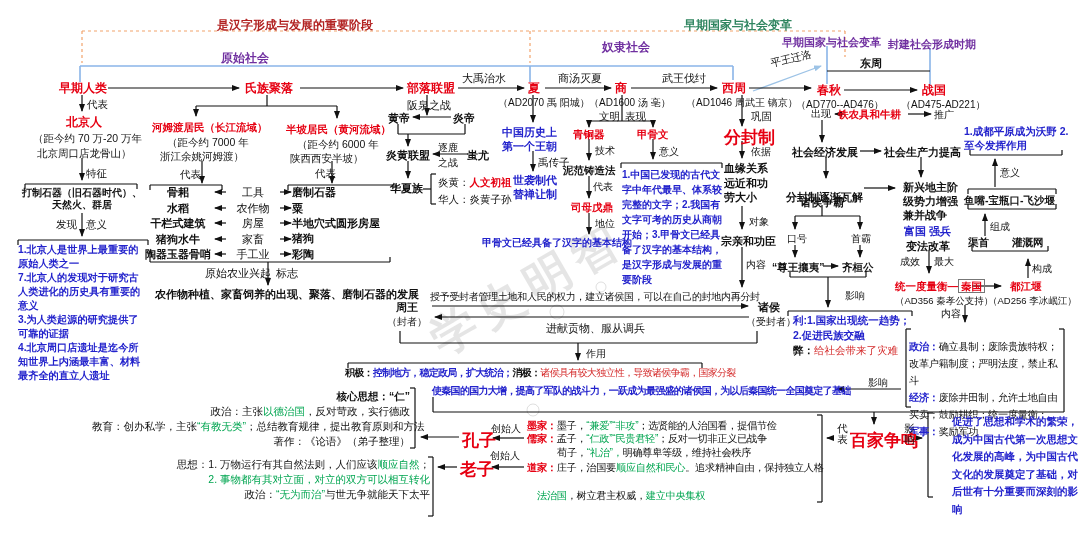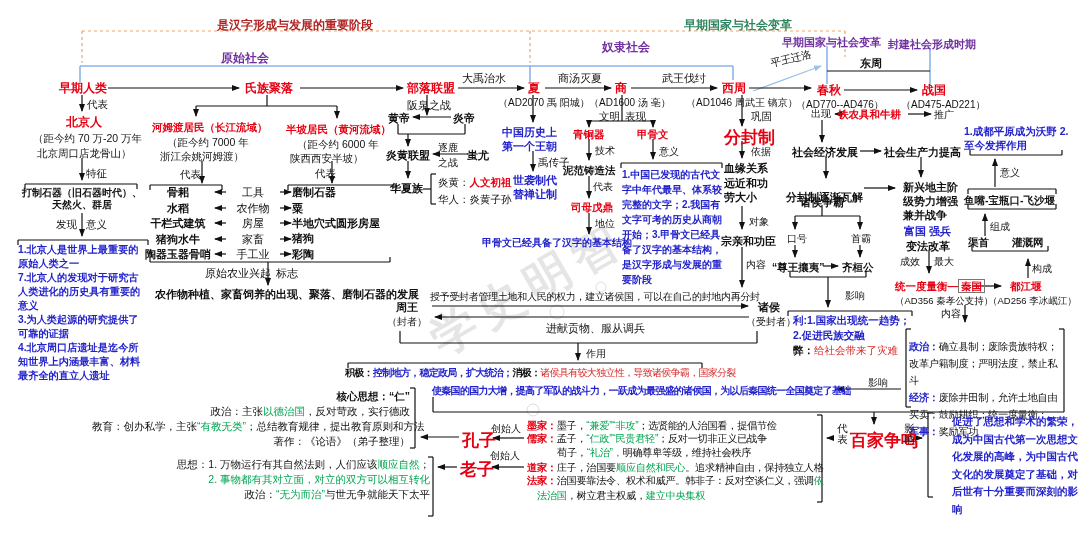--- a/index.html
+++ b/index.html
@@ -391,23 +391,20 @@
   </div>
   <div class="lbl s102 ls2" style="left:527px;top:433px">
     <span class="red s102">儒家：</span><span>孟子，</span><span class="green">“仁政”“民贵君轻”</span><span>；反对一切非正义已战争</span>
   </div>
   <div class="lbl s102 ls2" style="left:557px;top:447px">
     <span>荀子，</span><span class="green">“礼治”，</span><span>明确尊卑等级，维持社会秩序</span>
   </div>
   <div class="lbl s102 ls2" style="left:527px;top:462px">
     <span class="red s102">道家：</span><span>庄子，治国要</span><span class="green">顺应自然和民心</span><span>。追求精神自由，保持独立人格</span>
   </div>
-  <div class="lbl s102 ls2" style="left:527px;top:475px">
-    <span class="red s102">法家：</span><span>治国要靠法令、权术和威严。韩非子：反对空谈仁义，强调</span><span class="green">依</span>
-  </div>
   <div class="lbl s102 ls2" style="left:537px;top:490px">
     <span class="green">法治国</span><span>，树立君主权威，</span><span class="green">建立中央集权</span>
   </div>
 
   <div class="lbl s10" style="left:491px;top:423px">创始人</div>
   <div class="lbl red s115" style="left:462px;top:431px">孔子</div>
   <div class="lbl s10" style="left:490px;top:450px">创始人</div>
   <div class="lbl red s115" style="left:460px;top:460px">老子</div>
 
   <div class="lbl s105 tr" style="left:92px;top:389px;width:318px;white-space:normal;line-height:15px">

